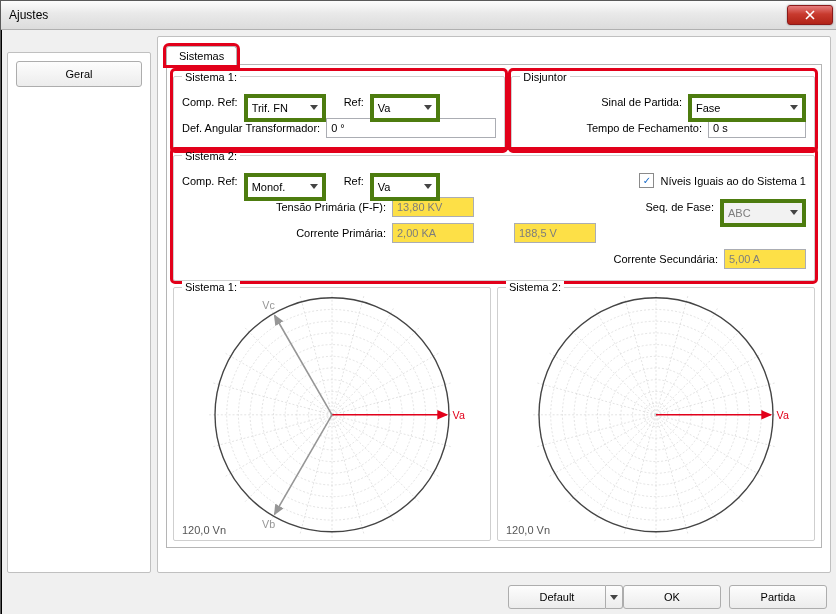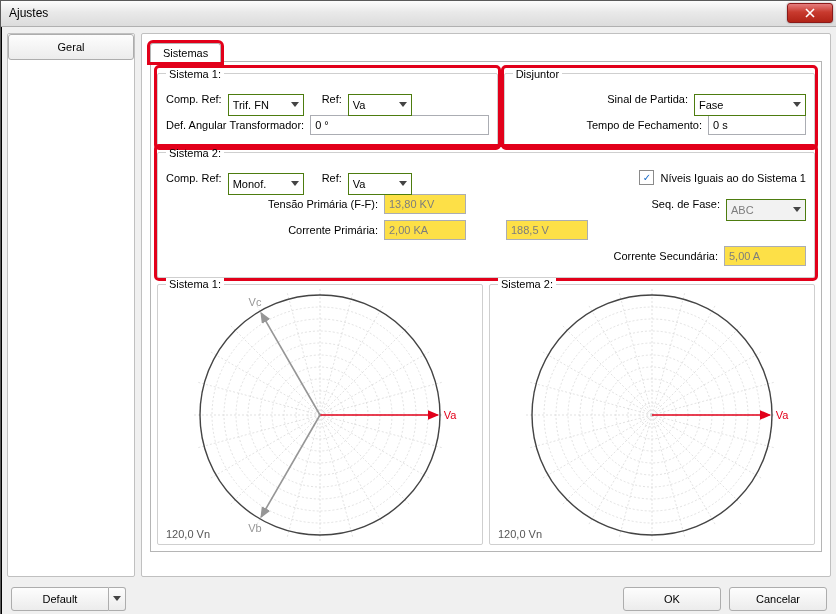--- a/index.html
+++ b/index.html
@@ -2,51 +2,51 @@
 <html><head>
 <meta charset="utf-8">
 <style>
   html,body{margin:0;padding:0;font-family:"Segoe UI",Tahoma,Arial,sans-serif;font-size:11px;background:#f0f0f0;color:#000;}
   .window{width:836px;height:614px;border:1px solid #5a5a5a;background:#f0f0f0;position:relative;display:flex;flex-direction:column;box-shadow:0 0 0 1px #000 inset;}
   .titlebar{height:28px;background:linear-gradient(#fdfdfd,#e9e9e9 45%,#dcdcdc);border-bottom:1px solid #b0b0b0;display:flex;align-items:center;padding:0 4px 0 8px;justify-content:space-between;}
   .titlebar .title{font-size:12px;}
   .closebtn{width:44px;height:18px;border:1px solid #8b1a1a;border-radius:3px;background:linear-gradient(#e67d7d,#c83a2e 45%,#b12317);position:relative;display:flex;align-items:center;justify-content:center;box-shadow:0 0 2px rgba(0,0,0,.4);}
   .closebtn svg{width:10px;height:10px;}
   .body{flex:1;display:flex;padding:6px;gap:6px;}
-  .leftcol{width:126px;border:1px solid #c0c0c0;background:#fff;padding:0;display:flex;flex-direction:column;gap:8px;border-radius:2px;}
+  .leftcol{width:126px;border:1px solid #c0c0c0;background:#fff;padding:8px;display:flex;flex-direction:column;gap:8px;border-radius:2px;margin-top:16px;}
   .sidebtn{height:24px;border:1px solid #adadad;border-radius:3px;background:linear-gradient(#fdfdfd,#ececec);display:flex;align-items:center;justify-content:center;cursor:default;font-size:11px;}
   .sidebtn.active{background:linear-gradient(#eaf6ff,#cfe9fb);border-color:#7eb4d6;}
   .hl-red{outline:3px solid #e2001a;outline-offset:0;}
   .rightcol{flex:1;border:1px solid #c0c0c0;background:#fff;border-radius:2px;padding:6px 8px 24px 8px;position:relative;}
   .tabs{display:flex;align-items:flex-end;height:22px;margin-bottom:-1px;}
   .tab{padding:3px 12px;border:1px solid #b5b5b5;border-bottom:none;background:linear-gradient(#fdfdfd,#ececec);border-top-left-radius:3px;border-top-right-radius:3px;margin-right:2px;font-size:11px;cursor:default;position:relative;}
   .tab.active{background:#fff;z-index:2;}
   .tabpanel{border:1px solid #b5b5b5;background:#fff;padding:6px;position:relative;}
   .row-top{display:flex;gap:6px;}
   fieldset.group{border:1px solid #cfcfcf;border-radius:2px;margin:0;padding:6px 8px 8px 8px;}
   fieldset.group>legend{font-size:11px;padding:0 3px;color:#000;}
   .g-sistema1{flex:1.1;}
   .g-disjuntor{flex:1;}
   .g-sistema2{margin-top:6px;}
   .formrow{display:flex;align-items:center;height:26px;gap:6px;}
   .formrow label{white-space:nowrap;}
-  .sel{height:20px;border:1px solid #4d7c0f;background:#fff;display:inline-flex;align-items:center;padding:0 18px 0 4px;position:relative;min-width:52px;font-size:11px;margin-top:12px;}
+  .sel{height:20px;border:4px solid #4d7c0f;background:#fff;display:inline-flex;align-items:center;padding:0 18px 0 4px;position:relative;min-width:52px;font-size:11px;margin-top:12px;}
   .sel::after{content:"";position:absolute;right:4px;top:7px;border-left:4px solid transparent;border-right:4px solid transparent;border-top:5px solid #444;}
   .sel.disabled{background:#f2f2f2;color:#7d7d7d;}
   .inp{height:18px;border:1px solid #abadb3;background:#fff;padding:0 4px;font-size:11px;display:inline-flex;align-items:center;min-width:60px;}
   .inp.disabled{background:#fde047;color:#7d7d7d;}
   .chk{width:13px;height:13px;border:1px solid #8a8a8a;background:#fff;display:inline-flex;align-items:center;justify-content:center;font-size:10px;color:#1568c7;line-height:1;}
   .sis2-grid{display:grid;grid-template-columns:1fr 1fr;column-gap:40px;}
   .rlabel{text-align:right;flex:1;}
   .polar-row{display:flex;gap:6px;margin-top:6px;}
   .polar-box{flex:1;border:1px solid #cfcfcf;border-radius:2px;position:relative;padding:2px;}
   .polar-title{position:absolute;top:-7px;left:8px;background:#fff;padding:0 3px;font-size:11px;}
   .polar-svg{width:100%;display:block;}
   .corner-label{position:absolute;left:8px;bottom:4px;font-size:11px;color:#555;}
-  .footer{height:36px;display:flex;align-items:center;padding:0 10px;justify-content:space-between;}
+  .footer{height:36px;display:flex;align-items:center;padding:0 10px;justify-content:flex-end;margin-left:43px;}
   .btn{height:22px;min-width:72px;border:1px solid #adadad;border-radius:3px;background:linear-gradient(#fdfdfd,#ececec);display:inline-flex;align-items:center;justify-content:center;padding:0 12px;font-size:11px;cursor:default;}
   .splitbtn{display:flex;}
   .splitbtn .btn{border-top-right-radius:0;border-bottom-right-radius:0;}
   .splitbtn .drop{width:16px;height:22px;border:1px solid #adadad;border-left:none;border-top-right-radius:3px;border-bottom-right-radius:3px;background:linear-gradient(#fdfdfd,#ececec);display:flex;align-items:center;justify-content:center;}
   .splitbtn .drop::after{content:"";border-left:4px solid transparent;border-right:4px solid transparent;border-top:5px solid #444;}
 </style>
 </head>
 <body>
 
 <div class="window">
@@ -291,18 +291,18 @@
       <div class="btn">
           <span>Default</span>
         </div>
       <div class="drop"></div>
     </div>
     <div style="display:flex;gap:8px">
       <div class="btn">
           <span>OK</span>
         </div>
       <div class="btn">
-          <span>Cancelar</span>
+          <span>Partida</span>
         </div>
     </div>
   </div>
 
 </div>
 
 </body></html>

